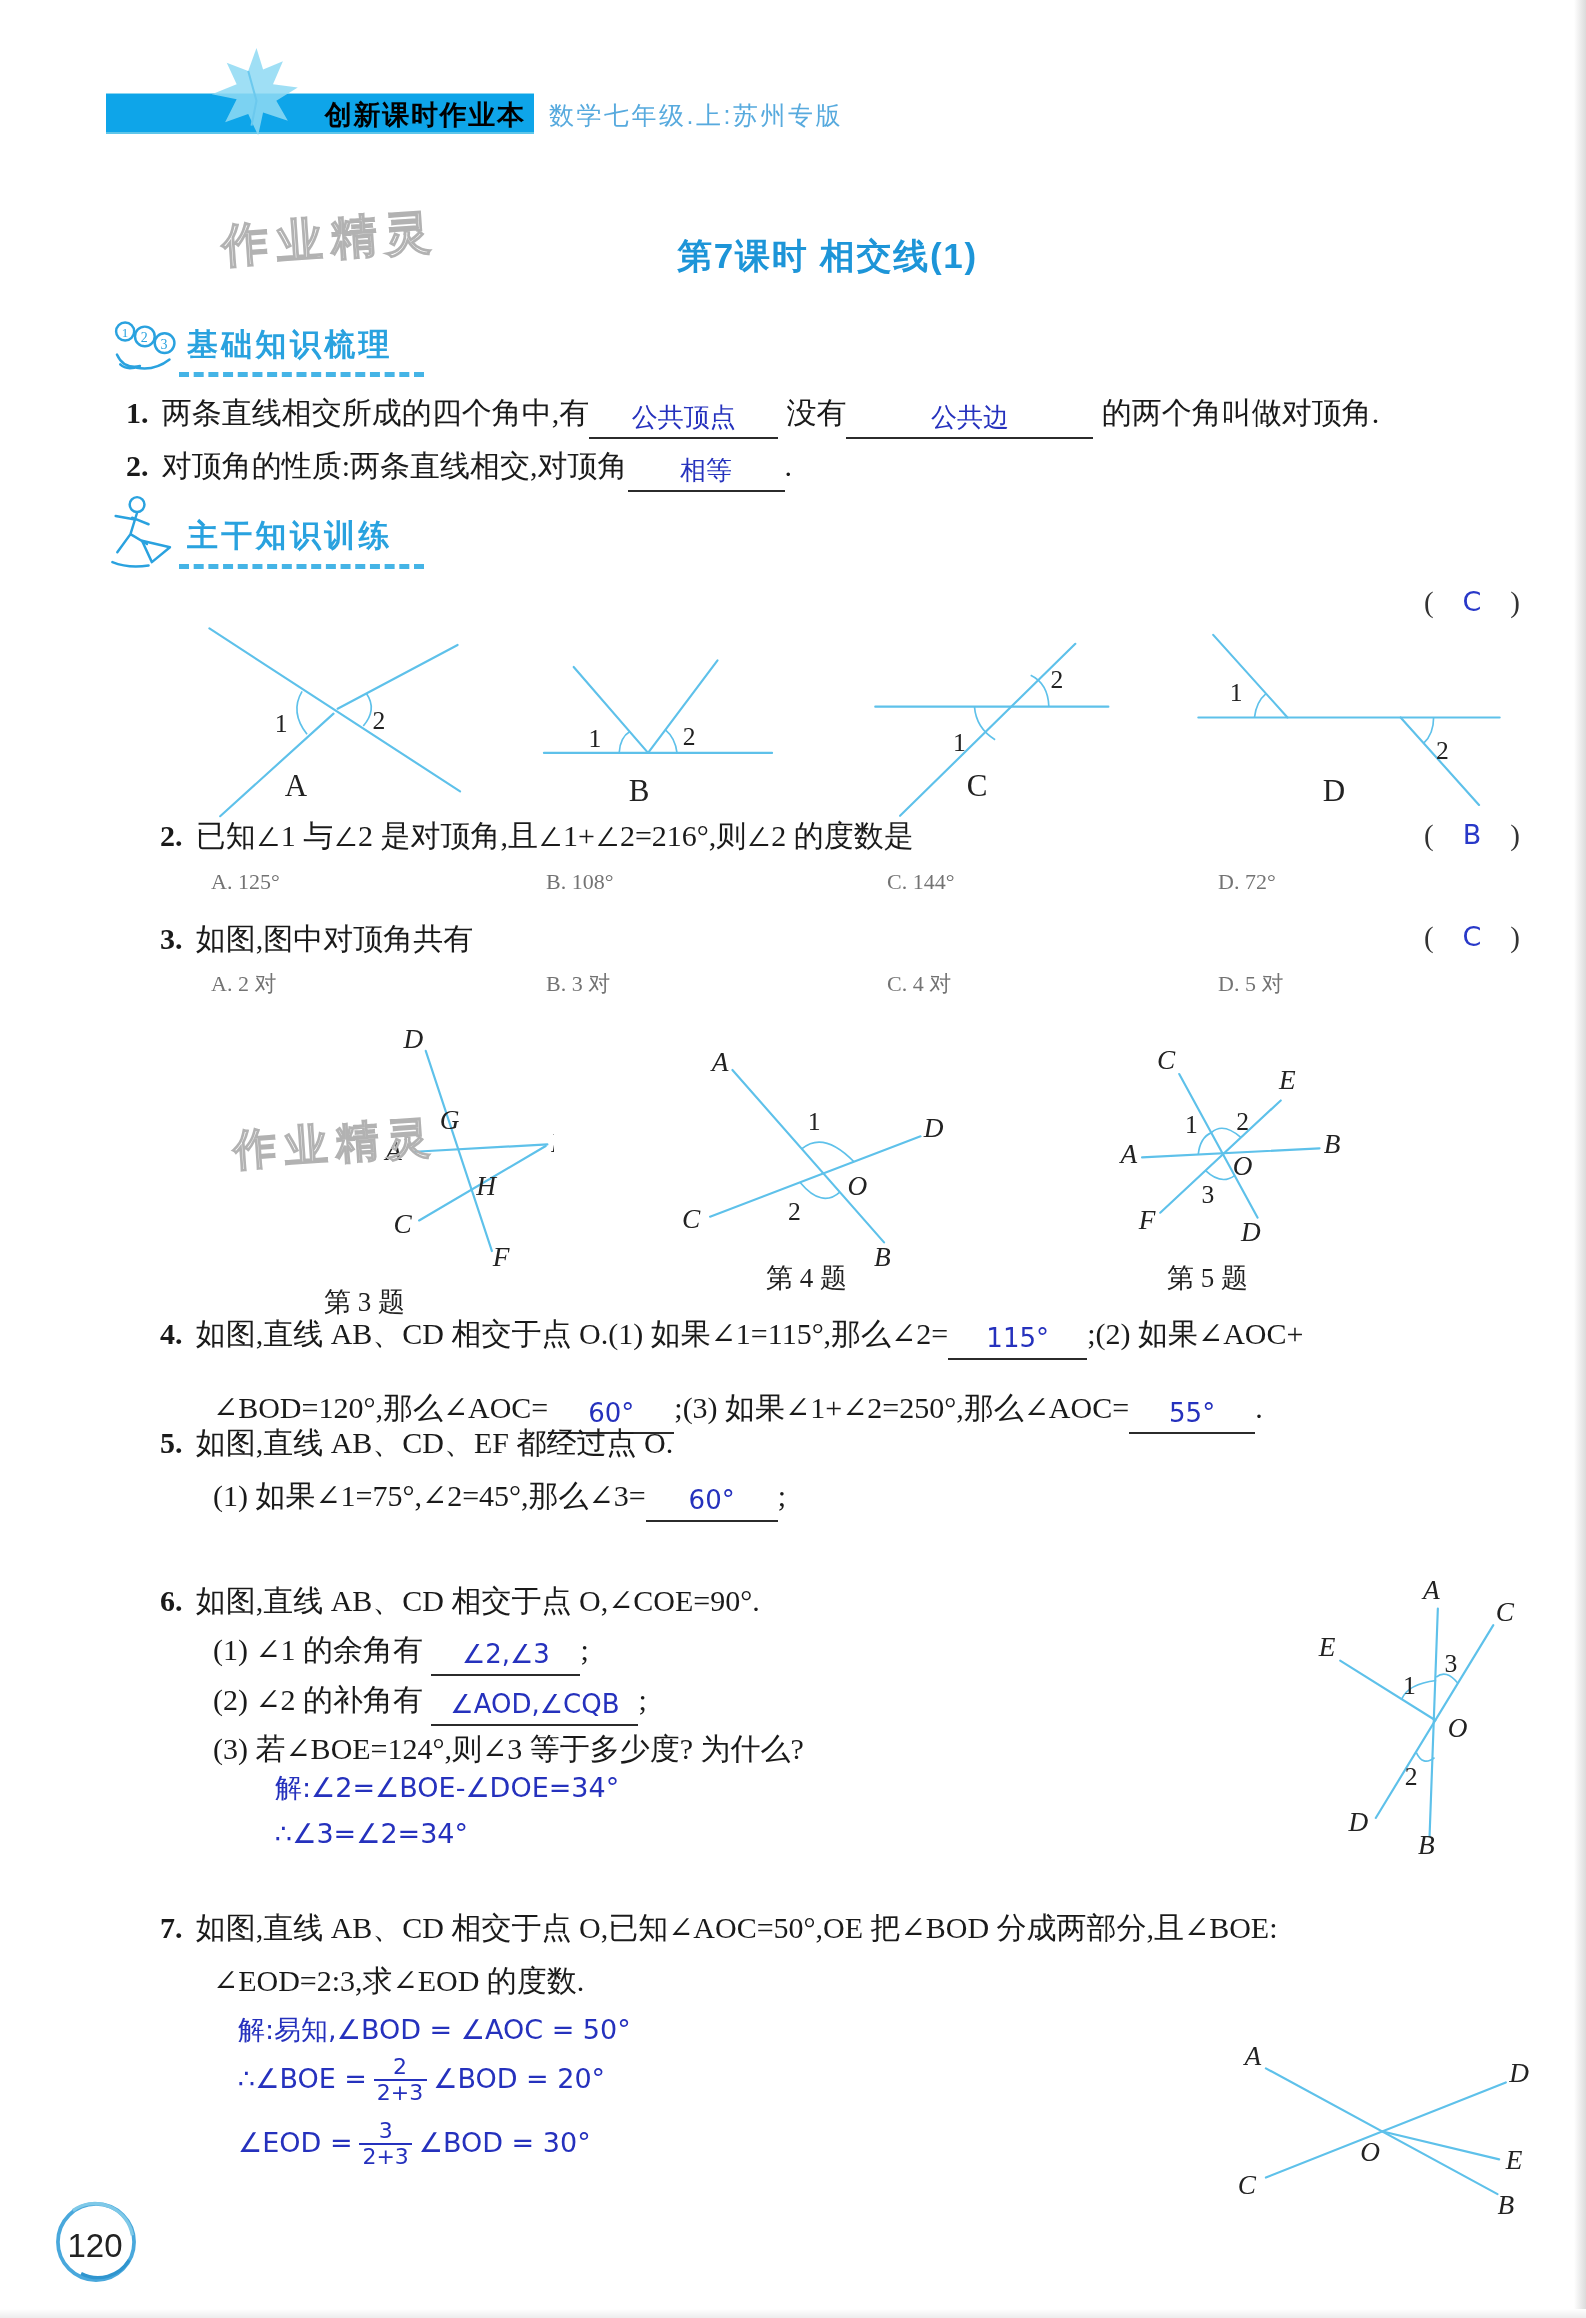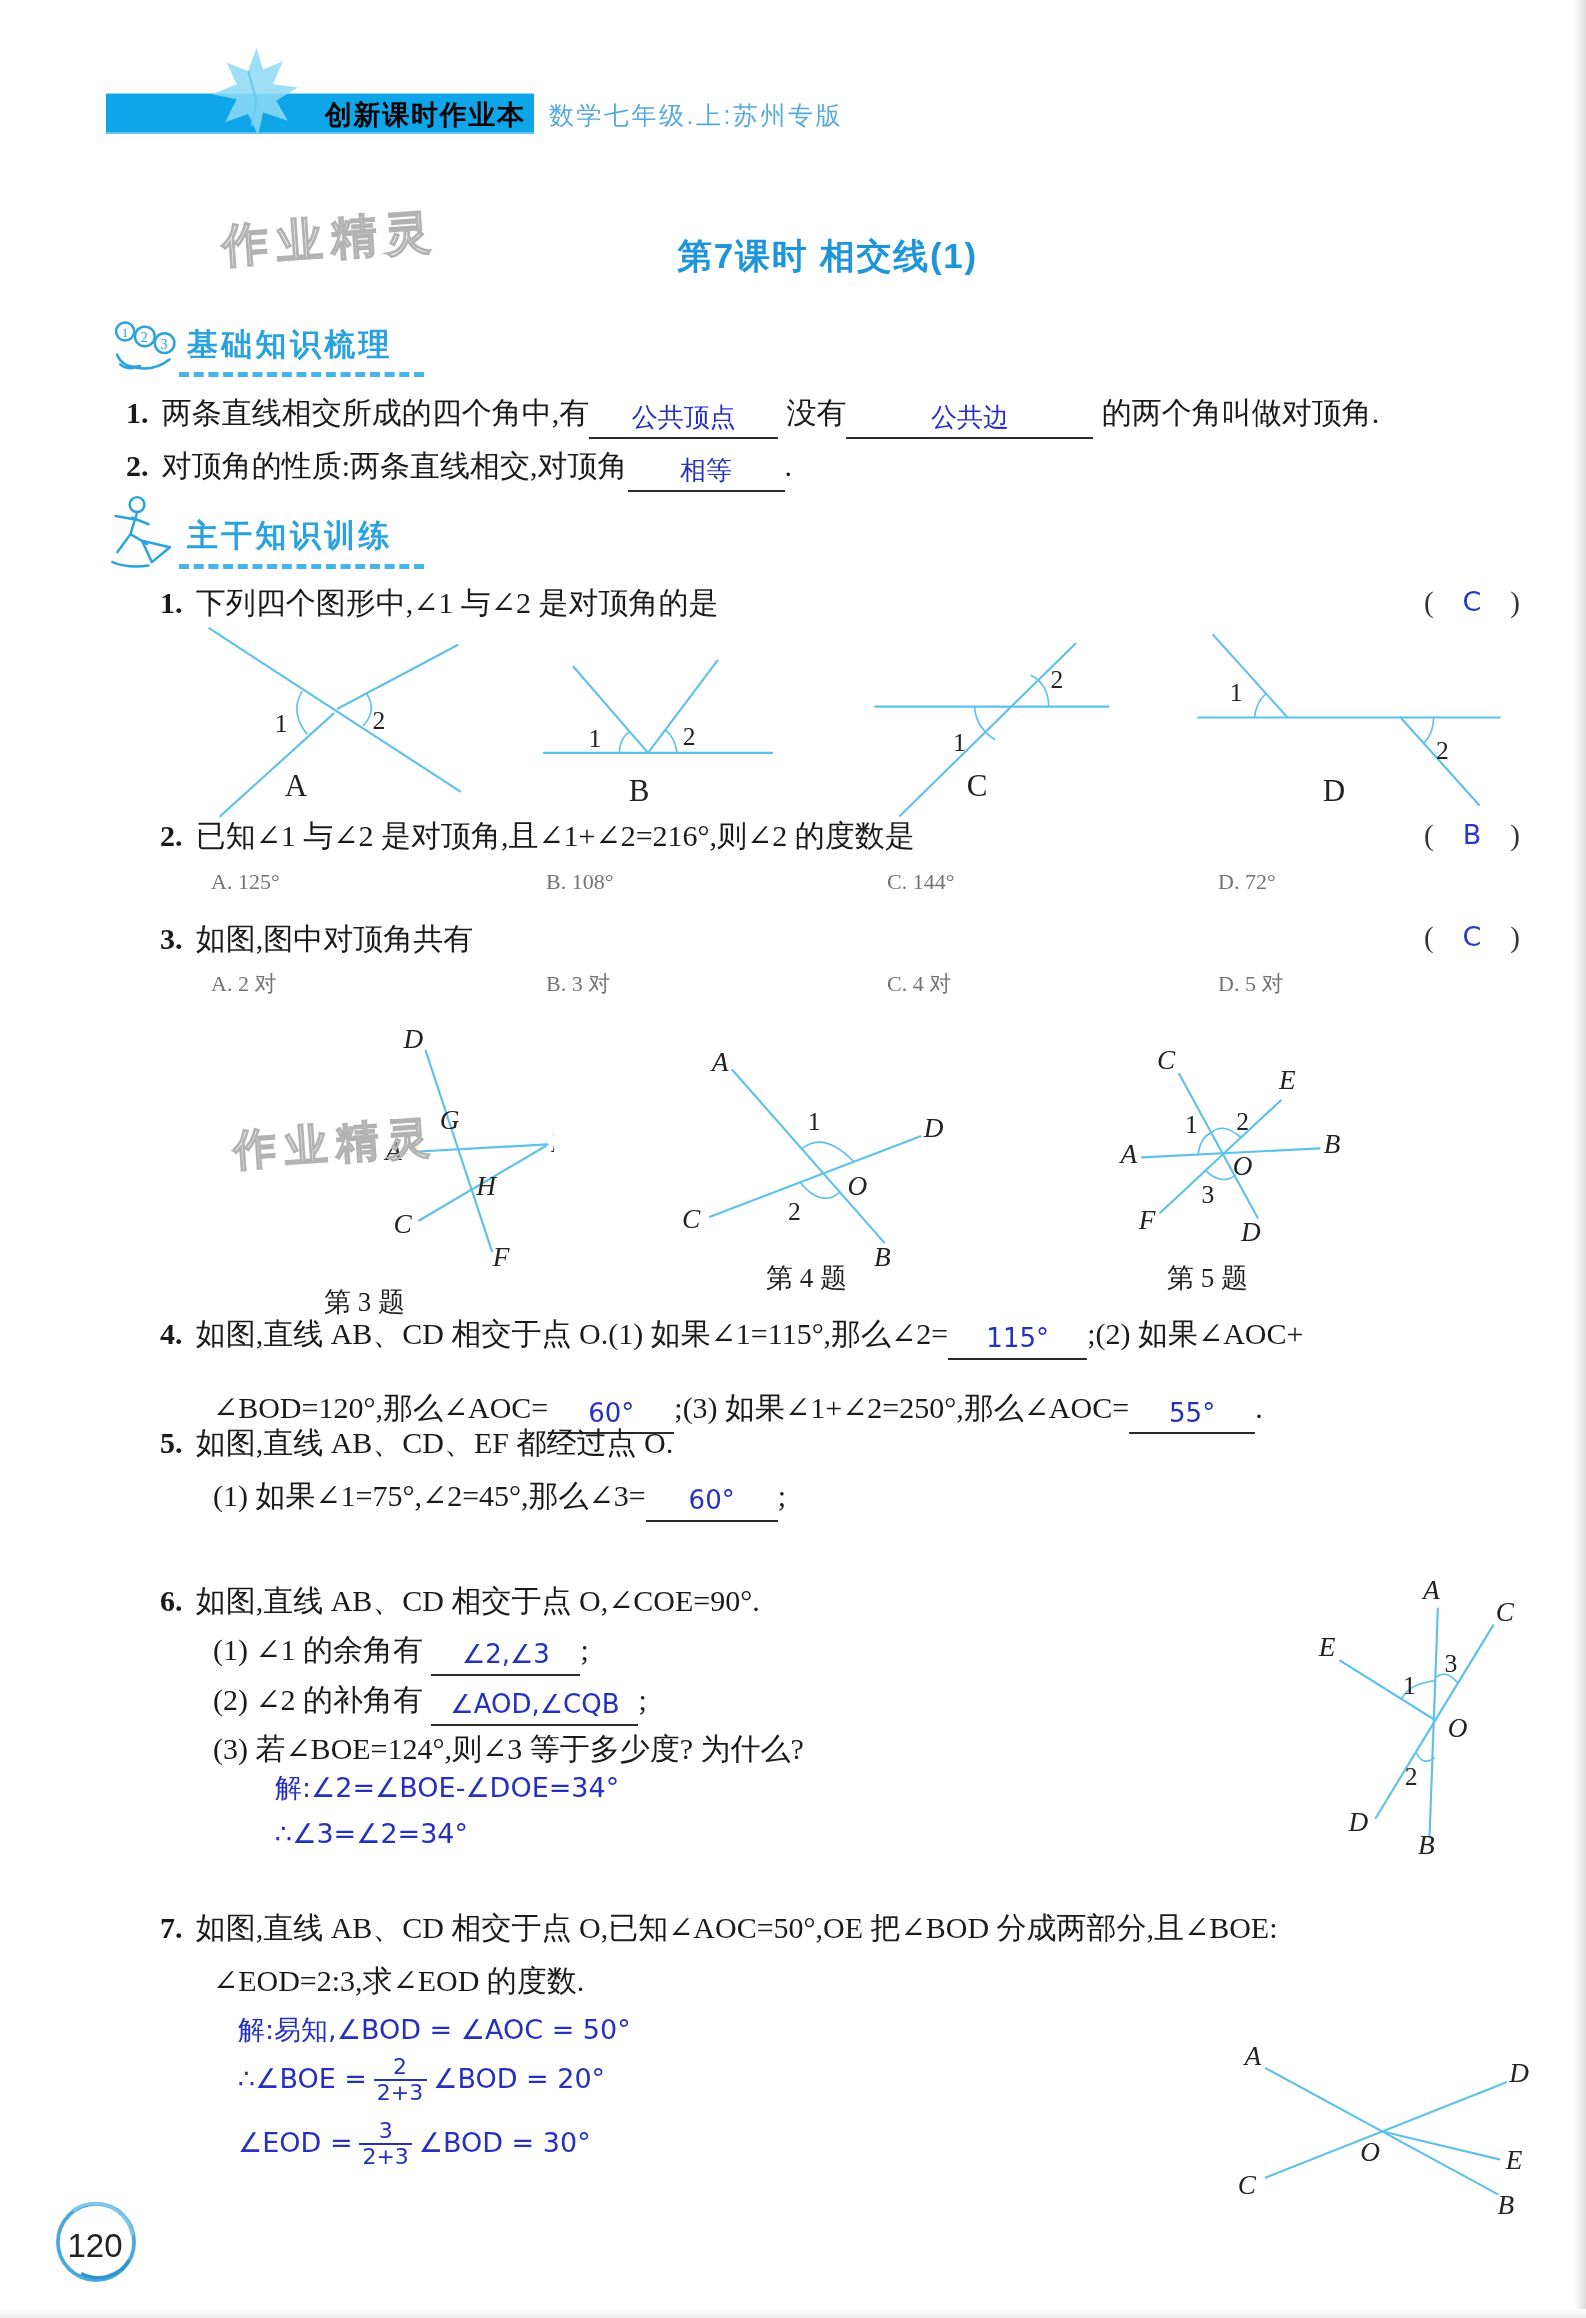--- a/index.html
+++ b/index.html
@@ -85,23 +85,20 @@
 
   <svg class="abs" style="left:104px;top:493px;" width="76" height="79" viewBox="0 0 92 96">
     <circle cx="40" cy="14" r="9" class="icn"></circle>
     <path d="M40,24 L32,50 M34,30 L54,38 M36,32 L14,28 M32,50 L52,62 M32,50 L16,72" class="icn"></path>
     <path d="M46,58 L80,66 L58,84 Z" class="icn"></path>
     <path d="M10,84 Q30,92 54,88" class="icn"></path>
   </svg>
   <div class="sechead" style="left:187px;top:515px;">主干知识训练</div>
   <div class="dashline" style="left:179px;top:564px;"></div>
 
-  <div class="line" style="left:160px;top:584px;">
-    <span class="no">1.</span><span>下列四个图形中,∠1 与∠2 是对顶角的是</span>
-  </div>
   <div class="ansbox" style="left:1424px;top:586px;">
     <span>(</span>
       <b>C</b>
       <span>)</span>
   </div>
 
   <svg class="abs" style="left:197px;top:616px;" width="273" height="211" viewBox="0 0 330 255">
     <path class="ln" d="M15,15 L318,212"></path>
     <path class="ln" d="M28,242 L165,118"></path>
     <path class="ln" d="M170,112 L315,35"></path>
@@ -135,21 +132,21 @@
     <path class="arc" d="M295,112 Q295,132 283,143"></path>
     <text class="num" x="48" y="92">1</text>
     <text class="num" x="298" y="162">2</text>
   </svg>
 
   <div class="figlabel" style="left:273px;top:768px;">A</div>
   <div class="figlabel" style="left:616px;top:773px;">B</div>
   <div class="figlabel" style="left:954px;top:768px;">C</div>
   <div class="figlabel" style="left:1311px;top:773px;">D</div>
 
-  <div class="line" style="left:160px;top:817px;">
+  <div class="line" style="left:160px;top:817px;font-family:Liberation Serif, serif;">
     <span class="no">2.</span><span>已知∠1 与∠2 是对顶角,且∠1+∠2=216°,则∠2 的度数是</span>
   </div>
   <div class="ansbox" style="left:1424px;top:819px;">
     <span>(</span>
       <b>B</b>
       <span>)</span>
   </div>
   <div class="opt" style="left:211px;top:869px;">A. 125°</div>
   <div class="opt" style="left:546px;top:869px;">B. 108°</div>
   <div class="opt" style="left:887px;top:869px;">C. 144°</div>

